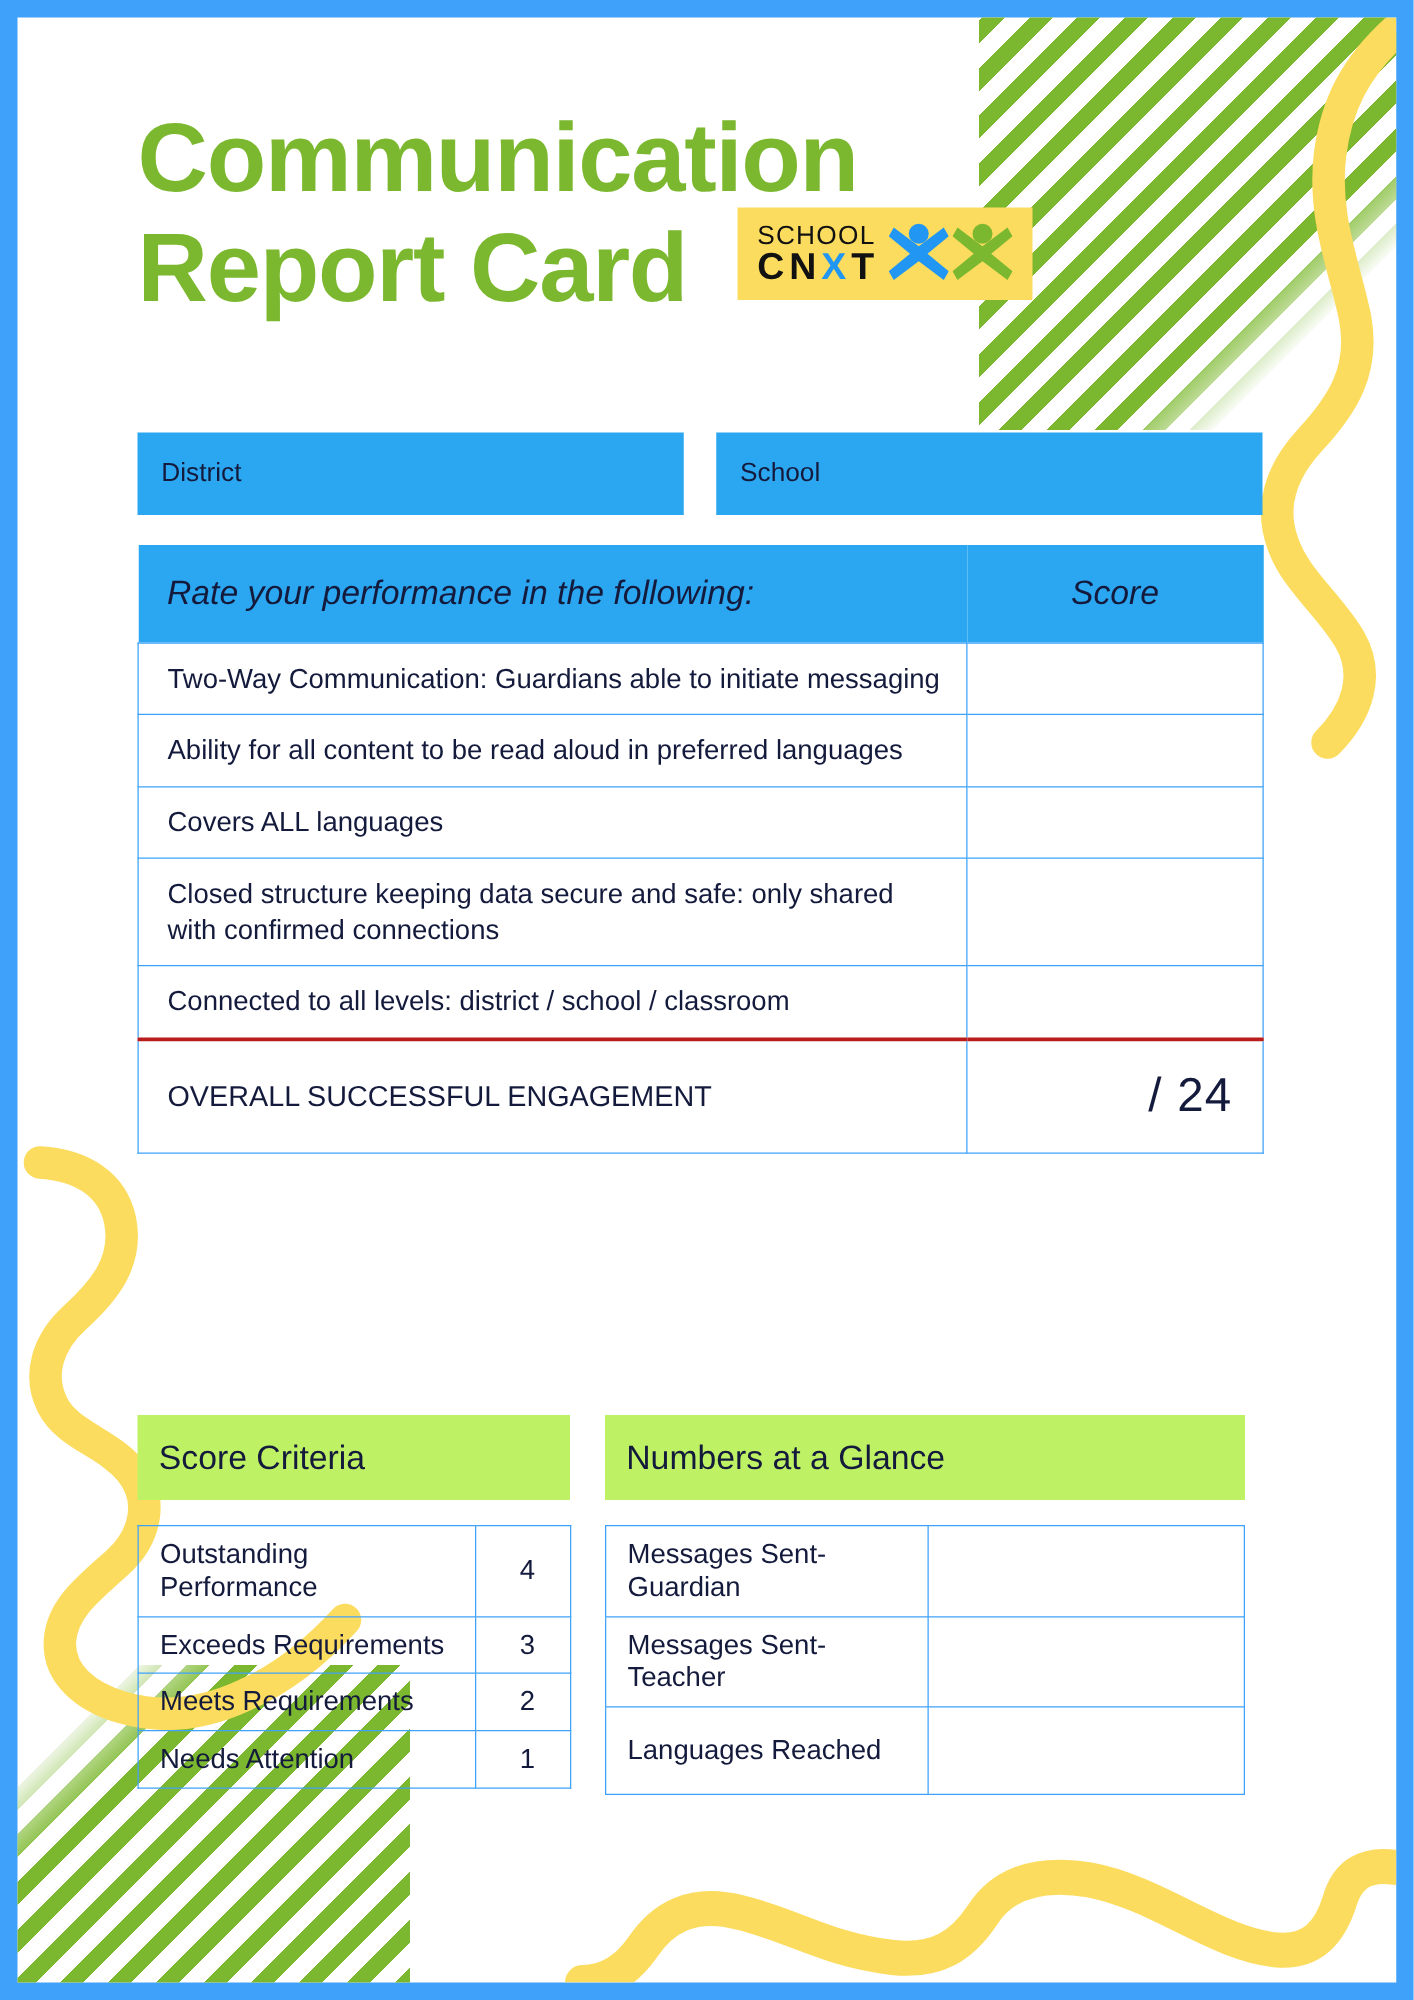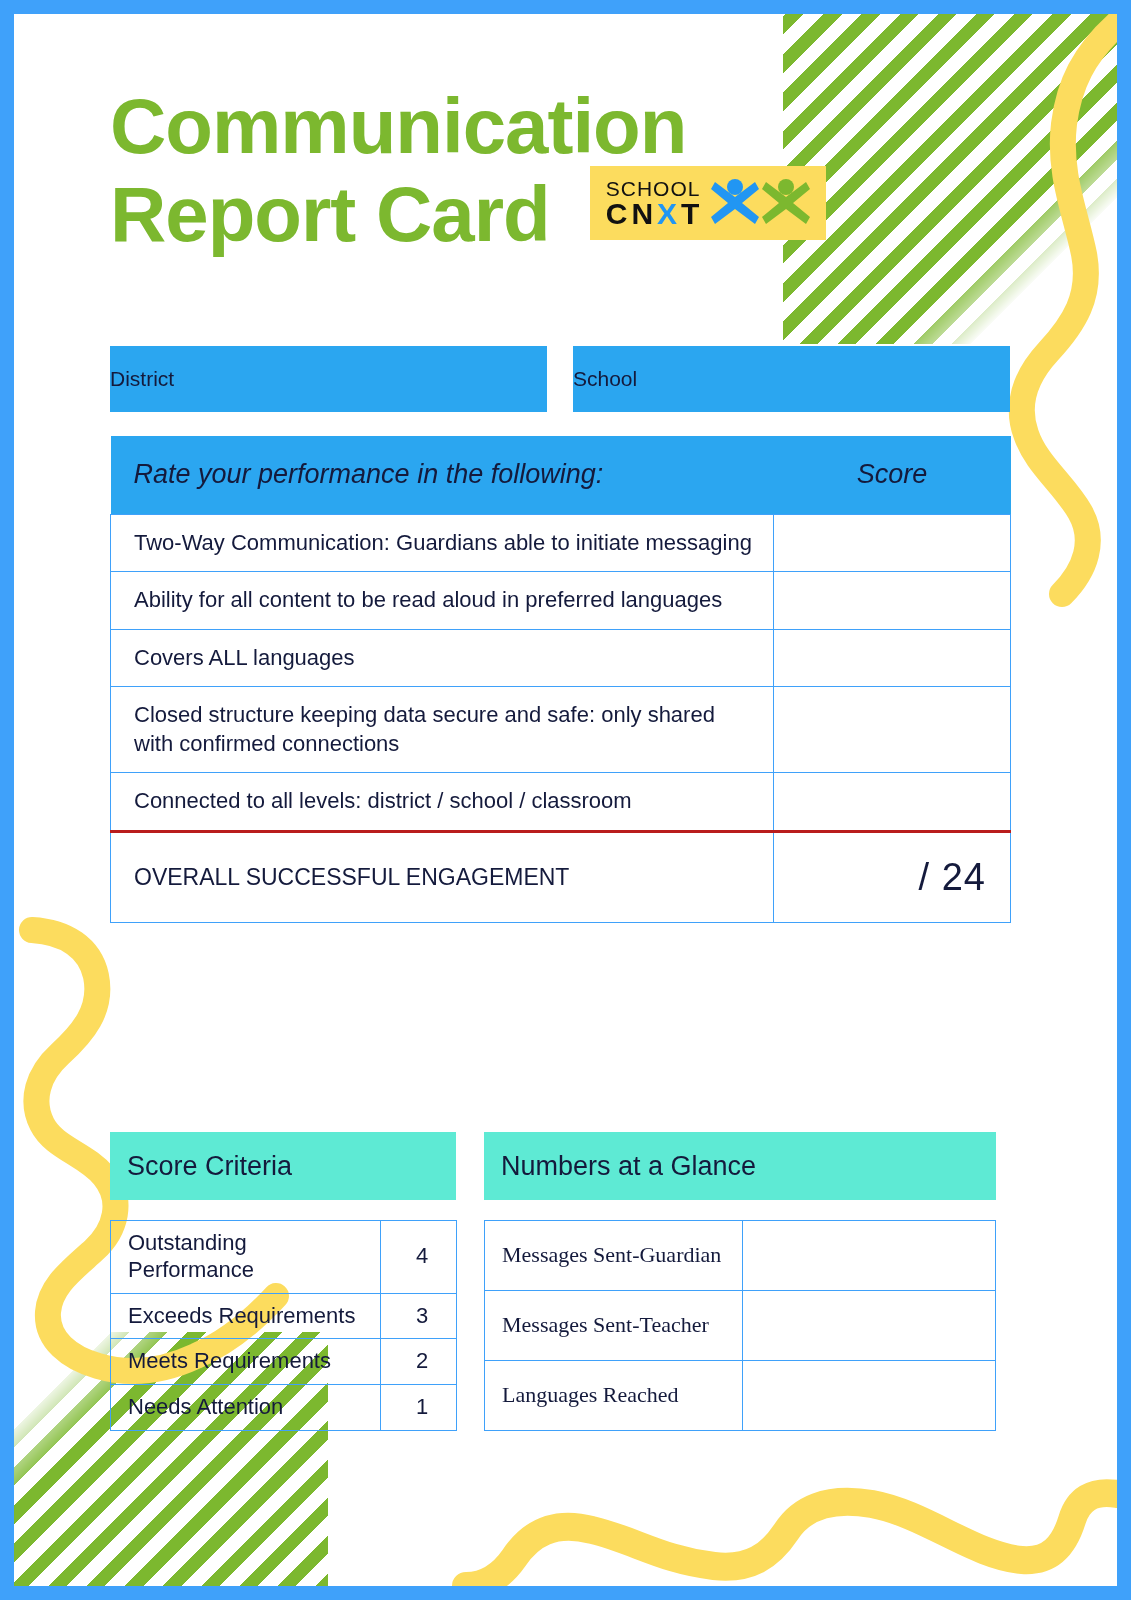--- a/index.html
+++ b/index.html
@@ -126,20 +126,21 @@
     top: 332px;
     width: 900px;
     display: flex;
     gap: 26px;
   }
   .field-box {
     background: #2BA6F0;
     height: 66px;
     display: flex;
     align-items: center;
+    padding-left: 19px;
     color: #141A3C;
     font-size: 21px;
     width: 437px;
   }
 
   
   .rate-table {
     position: absolute;
     left: 96px;
     top: 422px;
@@ -192,21 +193,21 @@
     left: 96px;
     top: 1118px;
     width: 900px;
     display: flex;
     gap: 28px;
   }
   .panel-sc { width: 346px; }
   .panel-ng { width: 512px; }
 
   .panel-head {
-    background: #5eead4;
+    background: #bef264;
     color: #141A3C;
     font-size: 27px;
     padding: 14px 0 14px 17px;
     height: 68px;
     display: flex;
     align-items: center;
   }
   .panel-table {
     width: 100%;
     border-collapse: collapse;
@@ -216,21 +217,21 @@
   .panel-table td {
     border: 1.6px solid #3FA1FA;
     color: #141A3C;
     font-size: 22px;
     line-height: 1.22;
     padding: 9px 10px 9px 17px;
     vertical-align: middle;
   }
   .sc-label { width: 270px; }
   .sc-num { width: 76px; text-align: center; font-size: 24px; padding-left: 0; }
-  .ng-label { width: 244px; font-family: Liberation Serif, serif; }
+  .ng-label { width: 244px; }
   .ng-val { width: 239px; }
   .ng-row-cell { height: 70px; }
 </style>
 </head>
 <body>
 
 <div class="page-frame">
   <div class="page-inner">
 
     <div class="deco deco-stripes-tr"></div>

